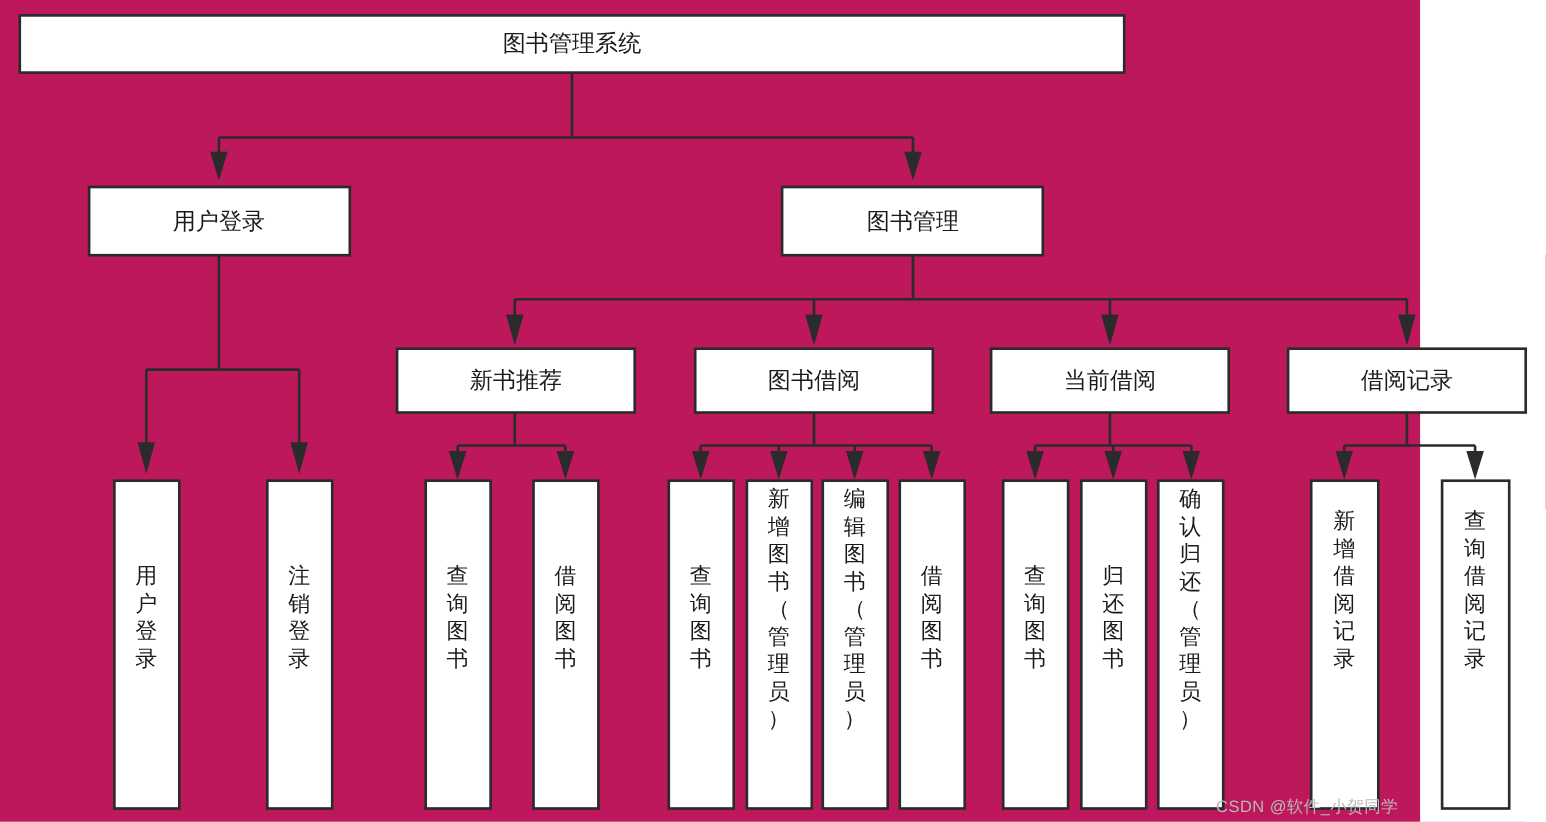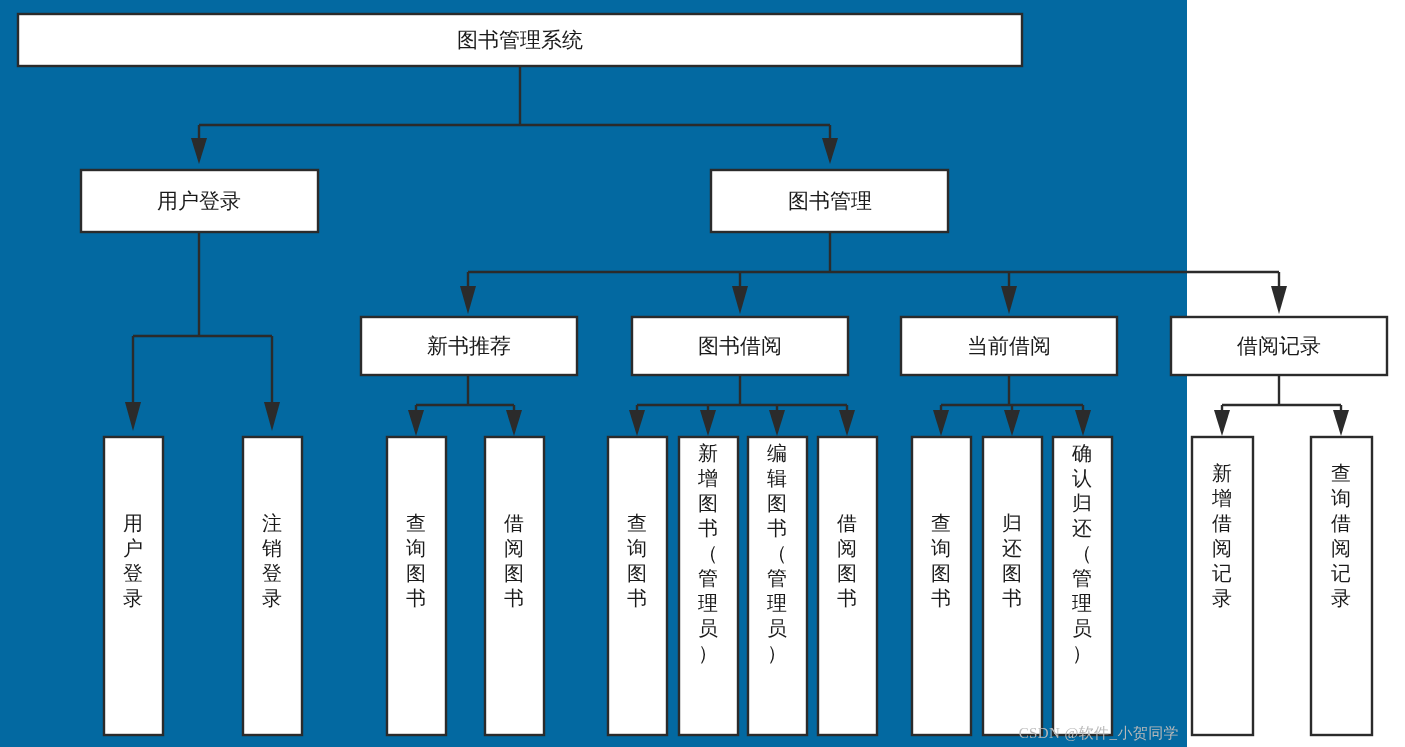--- a/index.html
+++ b/index.html
@@ -8,23 +8,23 @@
     background: #ffffff;
   }
   body {
     width: 1405px;
     height: 747px;
     font-family: "DejaVu Sans", "Liberation Sans", sans-serif;
     overflow: hidden;
   }
   #diagram-root {
     position: relative;
-    width: 1187px;
+    width: 1291px;
     height: 747px;
-    background: #0369a1;
+    background: #be185d;
   }
   svg.canvas {
     position: absolute;
     left: 0;
     top: 0;
     width: 1405px;
     height: 747px;
   }
   .node-box {
     fill: #ffffff;
@@ -49,23 +49,23 @@
     dominant-baseline: middle;
   }
   .node-label-v {
     font-family: "DejaVu Sans", "Liberation Sans", sans-serif;
     font-size: 20px;
     fill: #1a1a1a;
     text-anchor: middle;
   }
   .watermark {
     position: absolute;
-    right: 8px;
+    right: 20px;
     bottom: 4px;
-    font-family: Liberation Serif, serif;
+    font-family: Liberation Sans, sans-serif;
     font-size: 15px;
     color: #b9b9b9;
     white-space: nowrap;
     letter-spacing: 0.4px;
     pointer-events: none;
   }
 </style>
 </head>
 <body>
 

